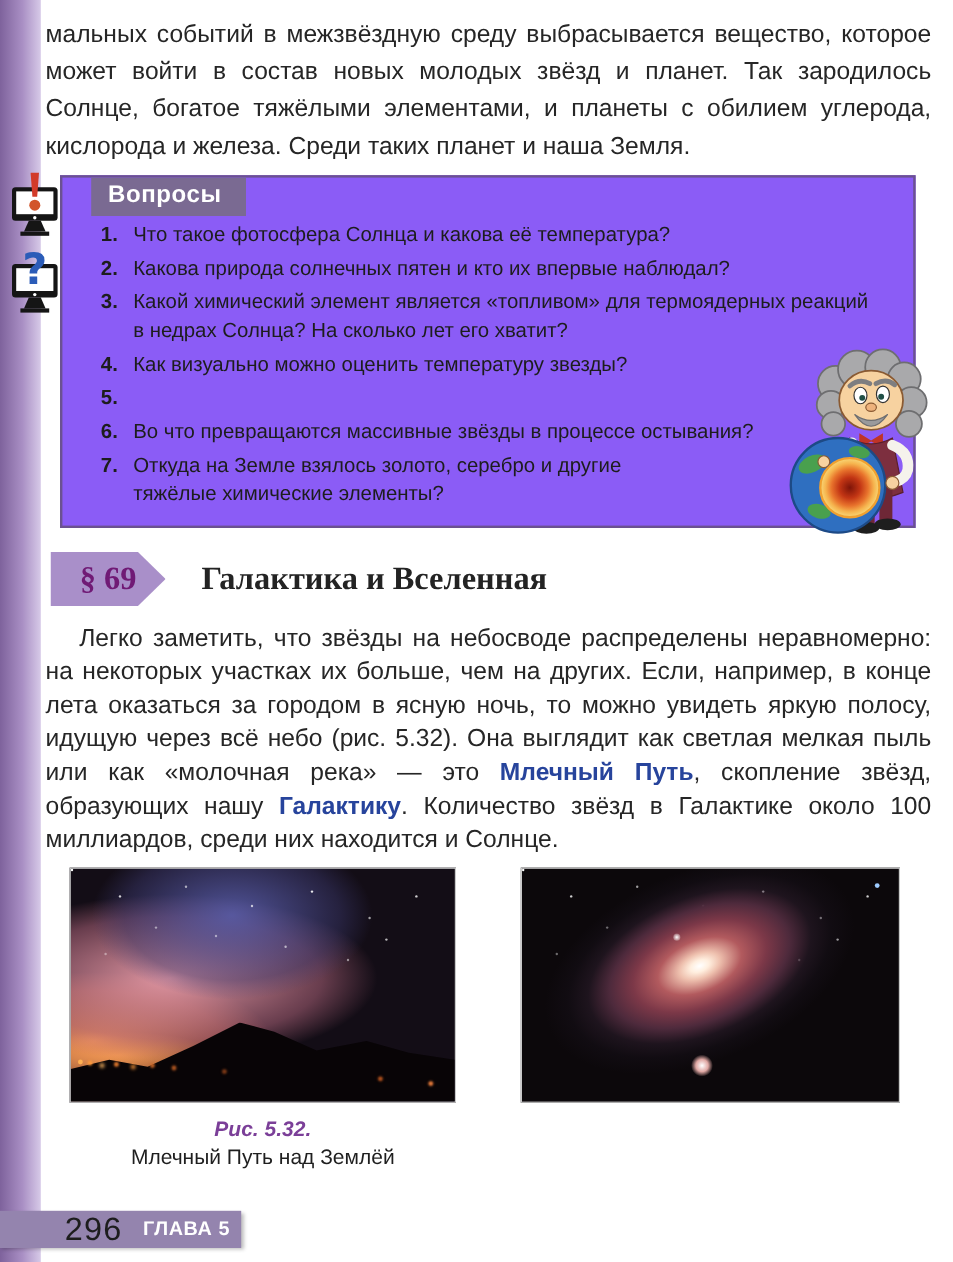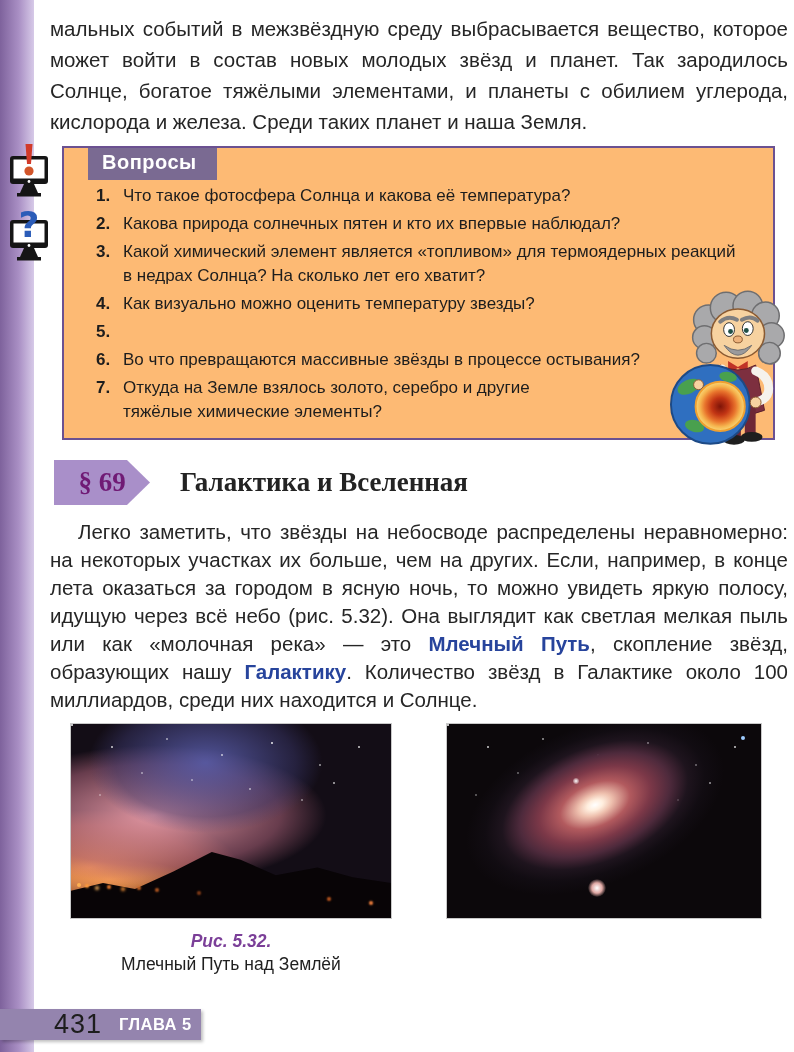--- a/index.html
+++ b/index.html
@@ -7,28 +7,28 @@
         font-family:"Liberation Sans",sans-serif;color:#222;}
 
   
   .side-bar{position:absolute;left:0;top:0;width:34px;height:1052px;
             background:linear-gradient(90deg,#7e629c 0%,#a98fc4 55%,#d7cae8 100%);}
   .margin-icon{position:absolute;width:44px;height:62px;}
   .margin-icon.one{left:7px;top:142px;}
   .margin-icon.two{left:7px;top:206px;}
 
   
-  .content{position:absolute;left:50px;top:0;width:738px;}
+  .content{position:absolute;left:38px;top:0;width:738px;}
 
   .body-text{font-size:20.5px;line-height:31px;text-align:justify;color:#262626;margin:0;}
   .intro{padding-top:13px;}
 
   
   .qbox{position:relative;margin-top:9px;margin-left:12px;width:651px;
-        background:#fdba74;border:2px solid #6b5191;padding:36px 26px 10px 32px;}
+        background:#8b5cf6;border:2px solid #6b5191;padding:36px 26px 10px 32px;}
   .qbox-tab{position:absolute;top:0;left:24px;background:#7a6a92;color:#ffffff;
             font-weight:bold;font-size:20px;padding:3px 20px 6px 14px;letter-spacing:.5px;}
   .q-item{display:flex;font-size:17px;line-height:24px;color:#1d1d1d;margin-bottom:4px;}
   .q-num{font-weight:bold;width:27px;flex:0 0 27px;}
   .q-text{flex:1;}
   .q-item.narrow .q-text{max-width:470px;}
   .q-item.narrow7 .q-text{max-width:420px;}
   .professor{position:absolute;right:-24px;bottom:-14px;width:128px;height:170px;z-index:2;}
 
   
@@ -231,17 +231,17 @@
           <span class="companion"></span>
           <span class="fgstar1"></span>
           <span class="fgstar2"></span>
         </div>
       </figure>
 
     </div>
   </div>
 
   <div class="footer-bar">
-    <span class="page-num">431</span>
+    <span class="page-num">296</span>
     <span class="chapter">ГЛАВА 5</span>
   </div>
 
 </div>
 
 </body></html>

